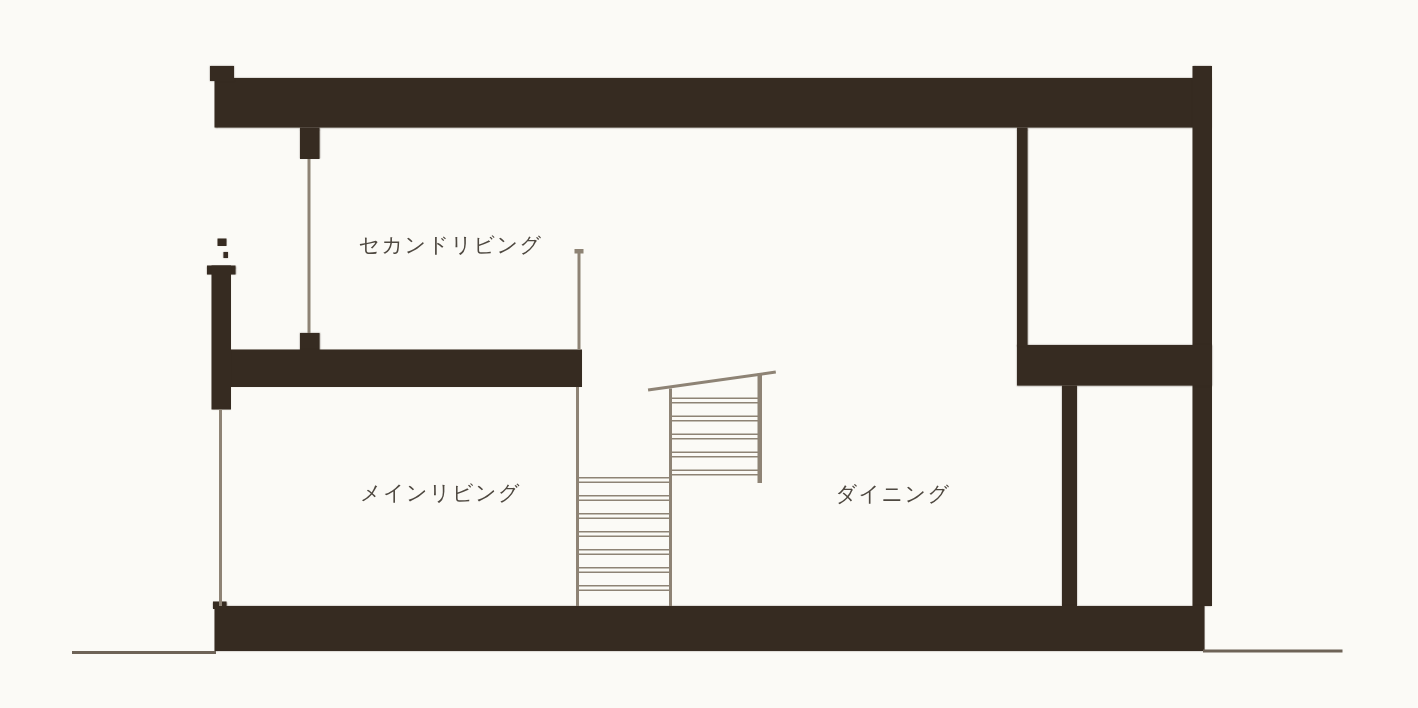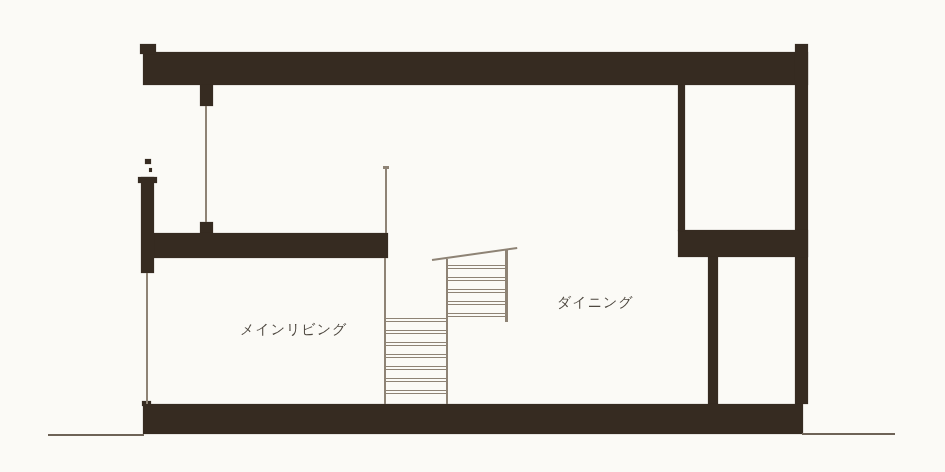--- a/index.html
+++ b/index.html
@@ -106,16 +106,17 @@
       <div class="rung"></div>
       <div class="rung"></div>
       <div class="rung"></div>
       <div class="rung"></div>
       <div class="rung"></div>
     </div>
 
   <div class="line-dark" style="left:48px;top:434px;width:96px;height:1.5px;"></div>
   <div class="line-dark" style="left:802px;top:433px;width:93px;height:1.5px;"></div>
 
+  <div class="room-label" style="left:239px;top:156px;">セカンドリビング</div>
   <div class="room-label" style="left:212px;top:321px;margin-left:28px;">メインリビング</div>
-  <div class="room-label" style="left:557px;top:294px;">ダイニング</div>
+  <div class="room-label" style="left:557px;top:322px;">ダイニング</div>
 
 </div>
 
 </body></html>

